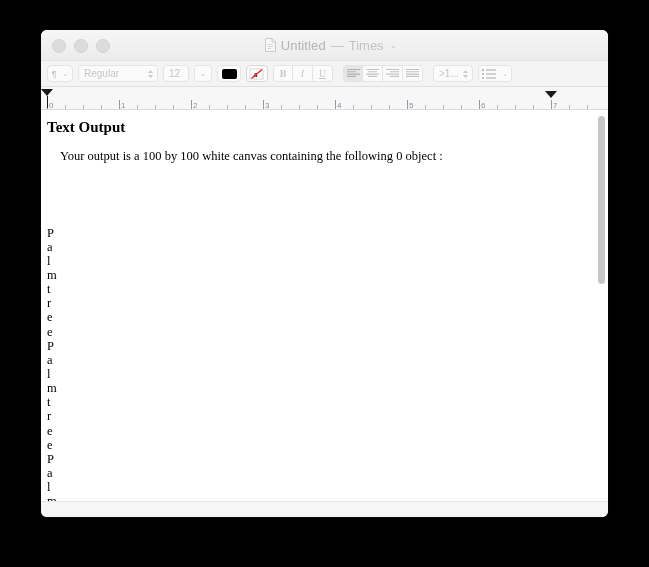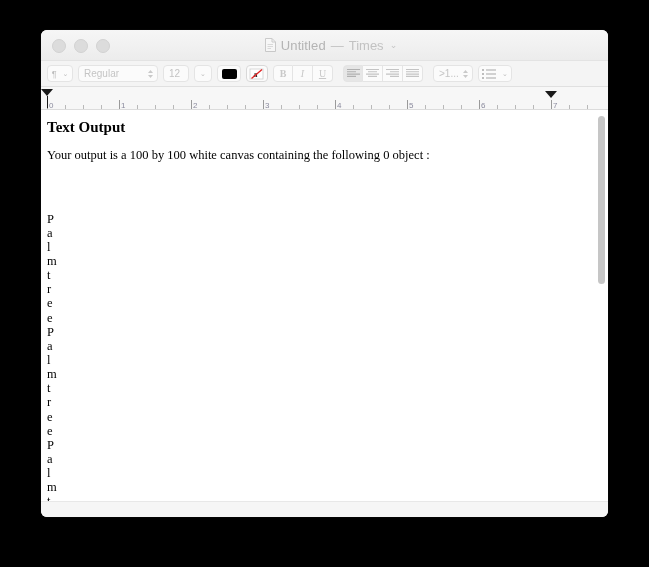--- a/index.html
+++ b/index.html
@@ -237,21 +237,21 @@
     font-weight: bold;
     font-size: 15px;
     color: #000000;
     margin: 0 0 12px 0;
     line-height: 1.2;
   }
   .doc-p {
     font-family: "Liberation Serif", serif;
     font-size: 12.5px;
     color: #000000;
-    margin: 0;
+    margin: 13px;
     line-height: 1.25;
   }
   .doc-gap { height: 48px; }
   .vert-char {
     font-family: "Liberation Serif", serif;
     font-size: 12.5px;
     color: #000000;
     line-height: 14.15px;
     height: 14.15px;
   }

